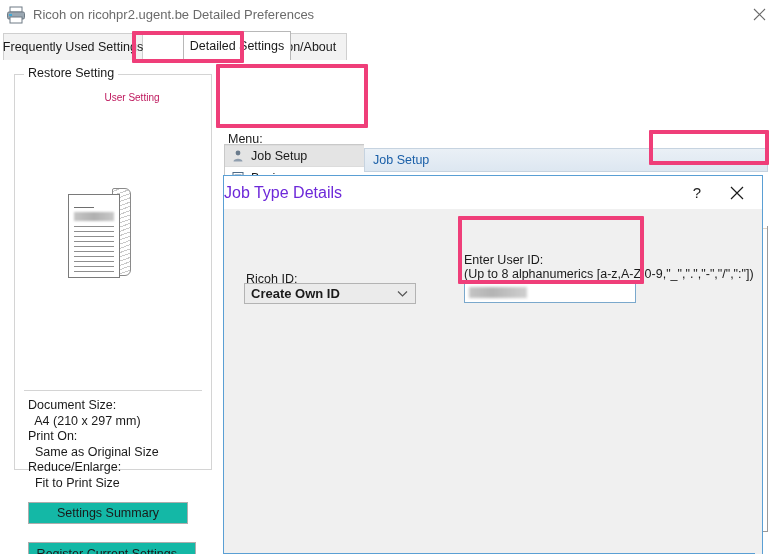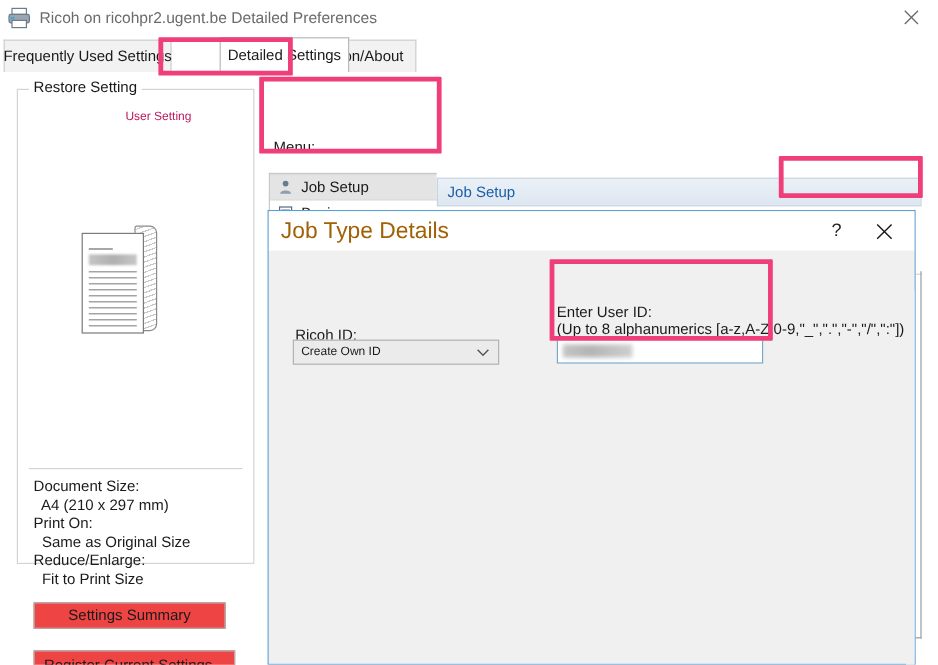--- a/index.html
+++ b/index.html
@@ -186,21 +186,21 @@
     left: 28px; top: 338px;
     font-size: 12.5px;
     line-height: 15.5px;
     color: #1a1a1a;
     white-space: pre;
   }
 
   
   .winbtn {
     box-sizing: border-box;
-    background: #ef4444;
+    background: #14b8a6;
     border: 1px solid #adadad;
     font-size: 12.5px;
     color: #1a1a1a;
     display: flex;
     align-items: center;
     justify-content: center;
     font-family: "Liberation Sans", sans-serif;
     white-space: nowrap;
   }
   #settings-summary-btn {
@@ -210,21 +210,21 @@
   }
   #register-settings-btn {
     position: absolute;
     left: 28px; top: 482px;
     width: 168px; height: 23px;
   }
 
   
   #menu-label {
     position: absolute;
-    left: 228px; top: 56px;
+    left: 228px; top: 72px;
     font-size: 12.5px;
     color: #1a1a1a;
   }
   #menu-tree {
     position: absolute;
     left: 224px; top: 84px;
     width: 140px; height: 326px;
     border: 1px solid #c9c9c9;
     border-right: none;
     box-sizing: border-box;
@@ -349,23 +349,22 @@
   }
   #dialog-titlebar {
     position: absolute;
     left: 0; top: 0;
     width: 538px; height: 33px;
     background: #ffffff;
     display: flex;
     align-items: center;
   }
   #dialog-title {
-    margin-left: 10px;
-    font-size: 19px;
-    color: #a16207;
+    font-size: 16px;
+    color: #6d28d9;
   }
   #dialog-help-btn {
     position: absolute;
     right: 48px; top: 0;
     width: 34px; height: 33px;
     display: flex; align-items: center; justify-content: center;
     font-size: 15px;
     color: #222;
   }
   #dialog-close-btn {
@@ -389,22 +388,23 @@
   }
   #userid-select {
     position: absolute;
     left: 20px; top: 74px;
     width: 172px; height: 21px;
     background: #ebebeb;
     border: 1px solid #b3b3b3;
     box-sizing: border-box;
     display: flex;
     align-items: center;
-    font-size: 10px;
-    color: #1a1a1a;
+    font-size: 13px;
+    color: #1a1a1a;
+    font-weight: bold;
   }
   #userid-select .val { margin-left: 6px; }
   #userid-select .chev { position: absolute; right: 7px; top: 6px; }
 
   #enter-userid-label {
     position: absolute;
     left: 240px; top: 44px;
     font-size: 12.5px;
     color: #1a1a1a;
     line-height: 14px;

